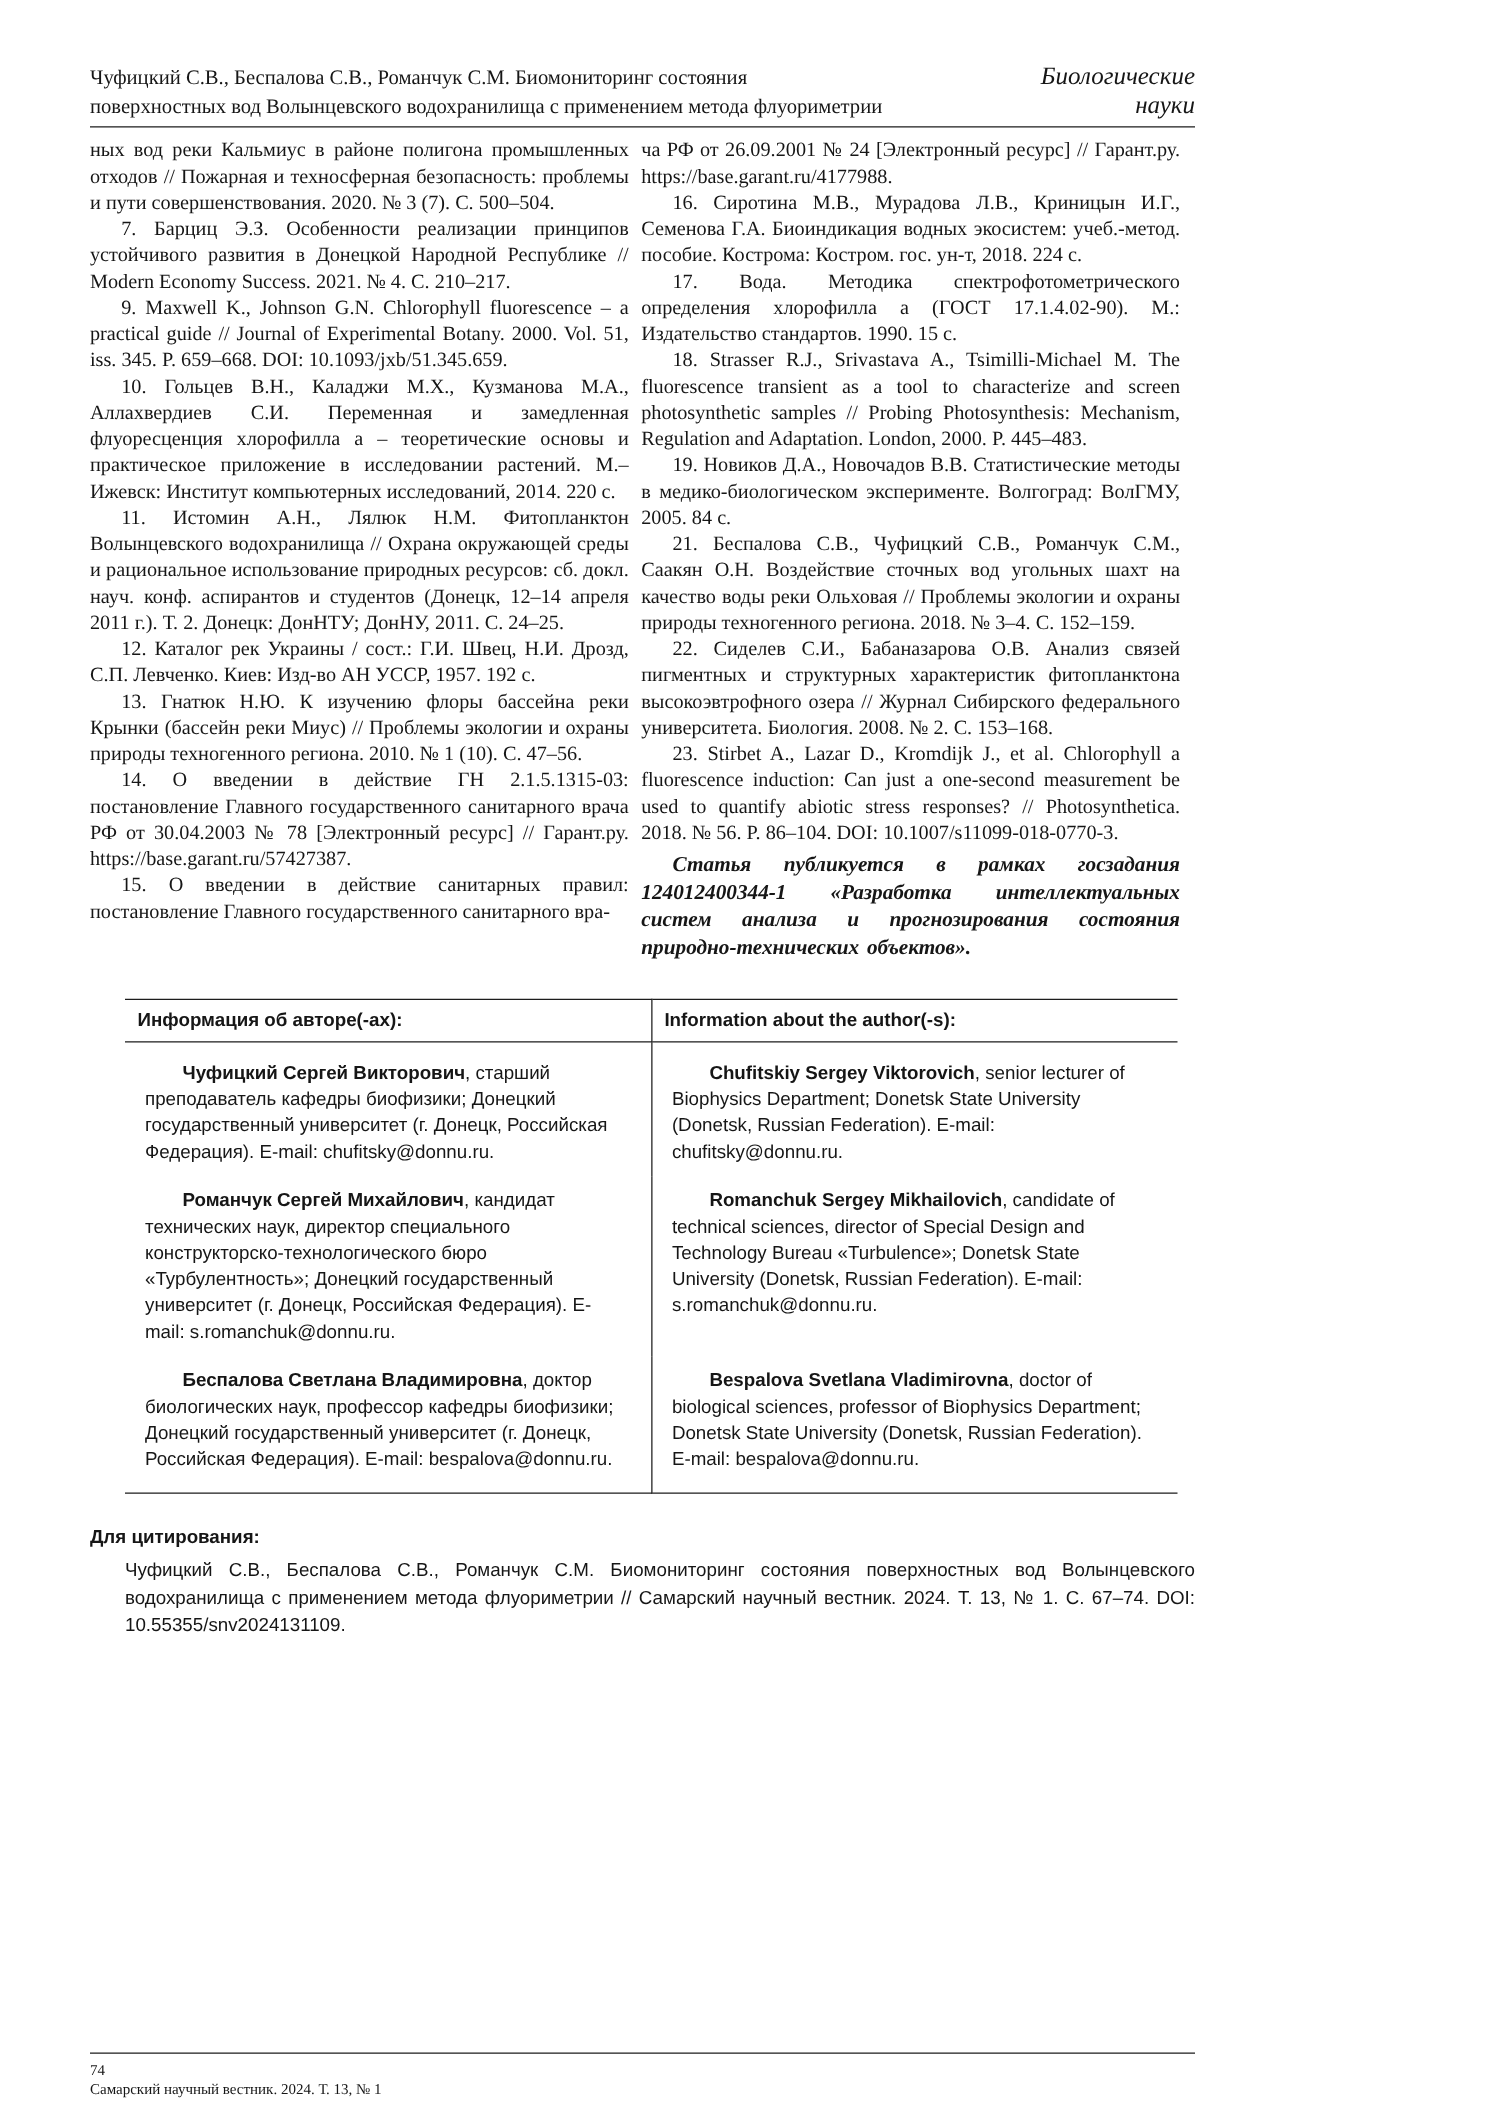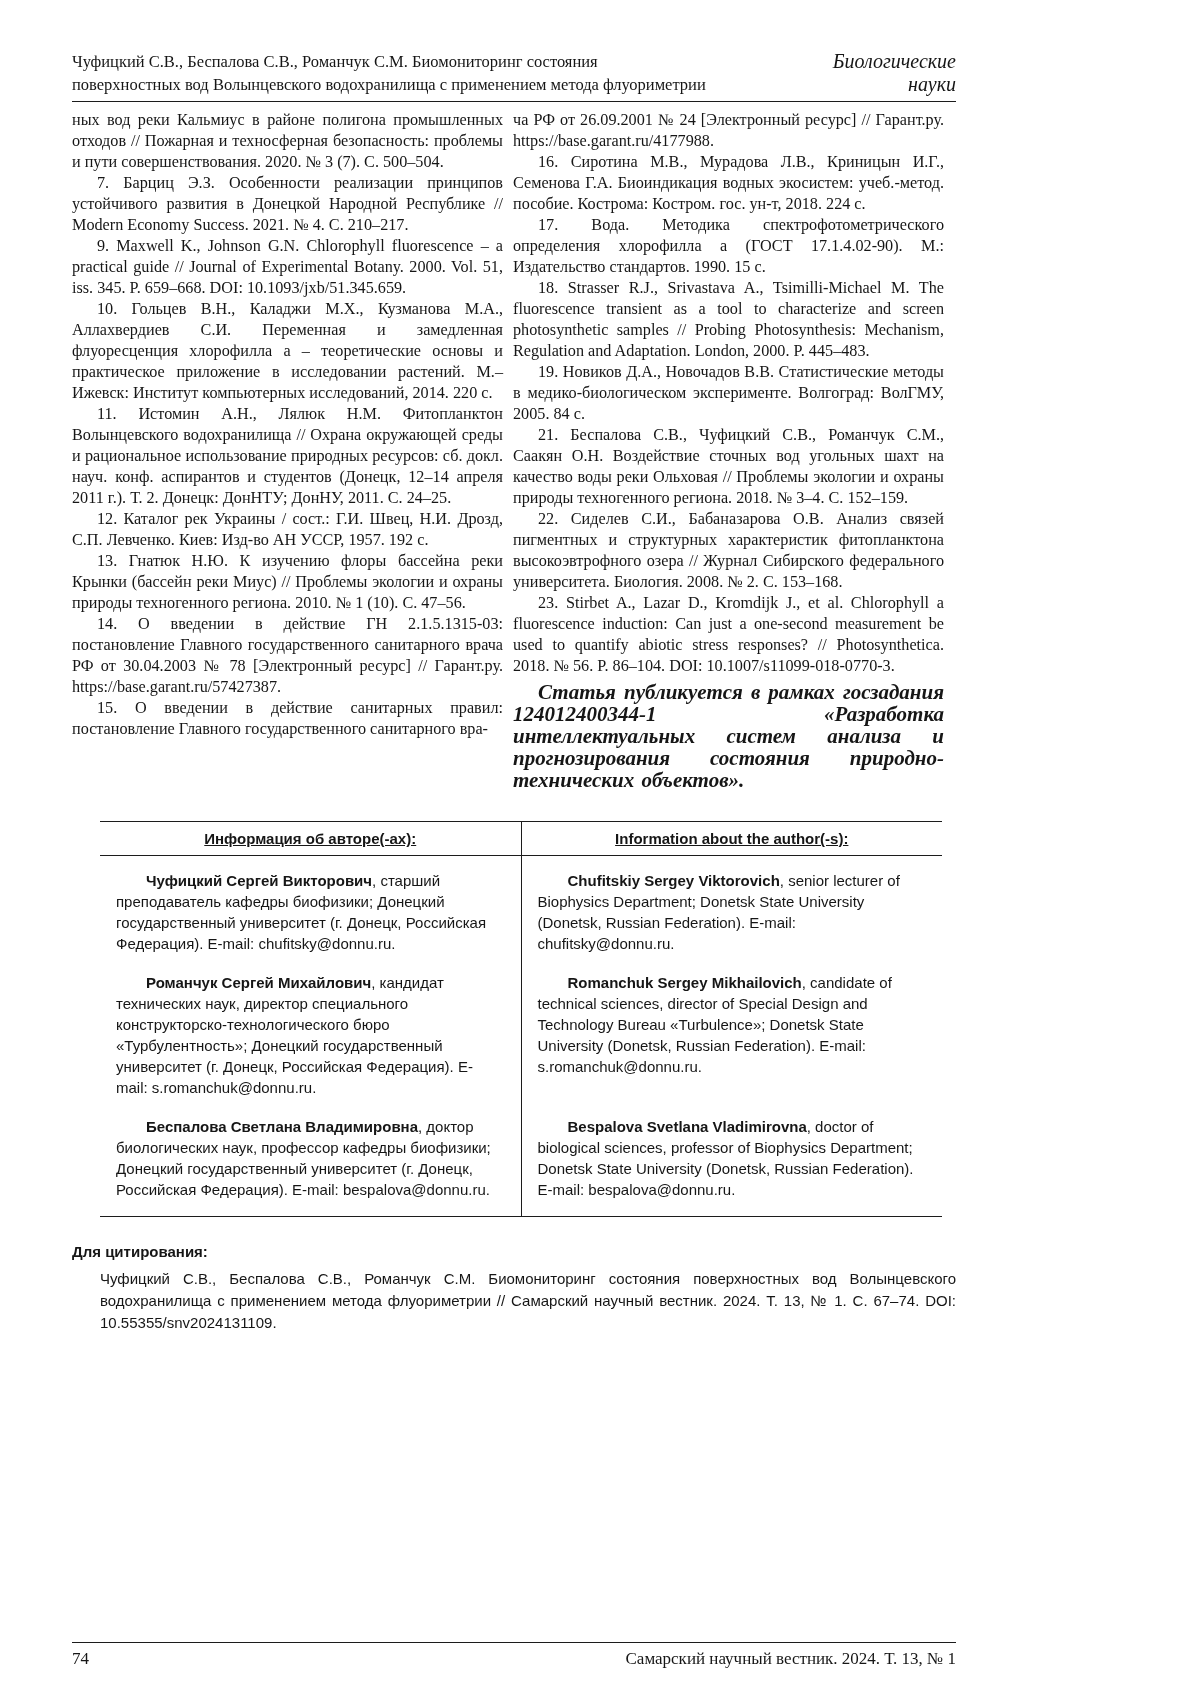--- a/index.html
+++ b/index.html
@@ -39,21 +39,21 @@
   }
   .ref-col { width: 431px; }
   .ref {
     font-size: 16.2px;
     line-height: 21px;
     text-align: justify;
     text-indent: 25px;
   }
   .ref.cont { text-indent: 0; }
   .funding-note {
-    font-size: 21px;
+    font-size: 17px;
     line-height: 22px;
     text-align: justify;
     text-indent: 25px;
     font-weight: bold;
     font-style: italic;
     word-spacing: 2px;
     margin-top: 4px;
   }
   
   .authors-table {
@@ -61,24 +61,23 @@
     width: 842px;
     border-collapse: collapse;
     font-family: "Liberation Sans", sans-serif;
     table-layout: fixed;
   }
   .authors-table thead th {
     border-top: 1.5px solid #1c1c1c;
     border-bottom: 1.5px solid #1c1c1c;
     font-size: 15px;
     font-weight: bold;
-    text-align: center;
+    text-align: left;
     padding: 8px 10px;
     width: 50%;
-    text-decoration: underline;
   }
   .authors-table th:first-child,
   .authors-table td:first-child { border-right: 1px solid #1c1c1c; }
   .authors-table td {
     vertical-align: top;
     font-size: 15px;
     line-height: 21px;
     text-align: left;
     padding: 9px 16px;
   }
@@ -101,21 +100,22 @@
   
   .page-footer {
     position: absolute;
     left: 0;
     top: 1642px;
     width: 884px;
     border-top: 1.5px solid #1c1c1c;
     padding-top: 6px;
     display: flex;
     justify-content: space-between;
-    font-size: 17px;
+    font-size: 12px;
+    flex-direction: column;
   }
 </style>
 </head>
 <body>
 
 <div class="page">
 
   <div class="page-header">
     <div class="running-title">
       <div>Чуфицкий С.В., Беспалова С.В., Романчук С.М. Биомониторинг состояния</div>

